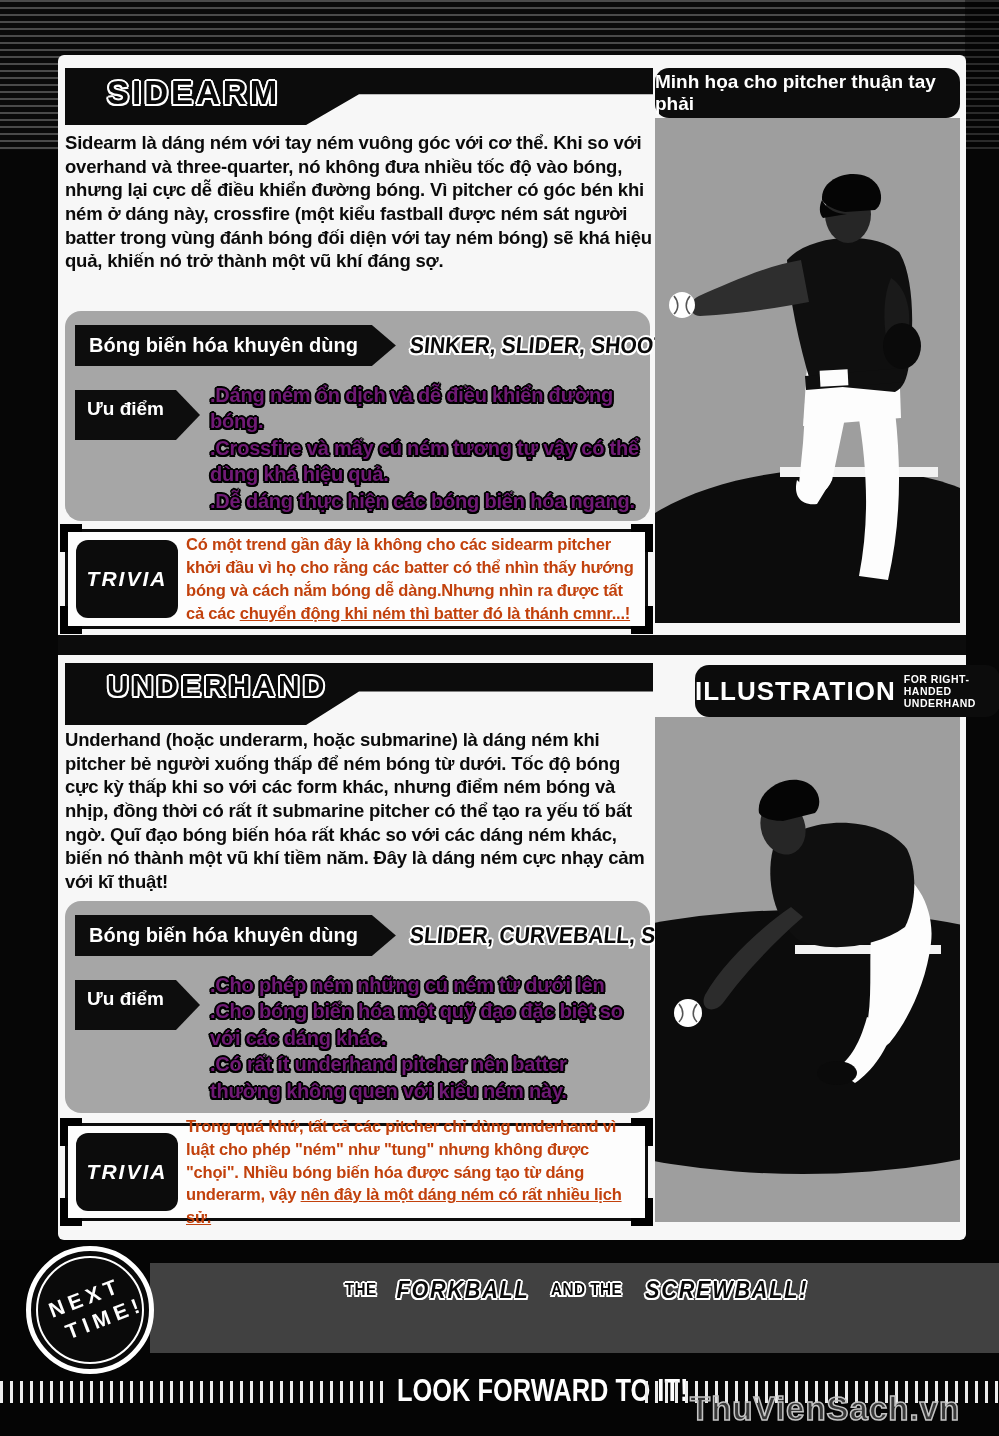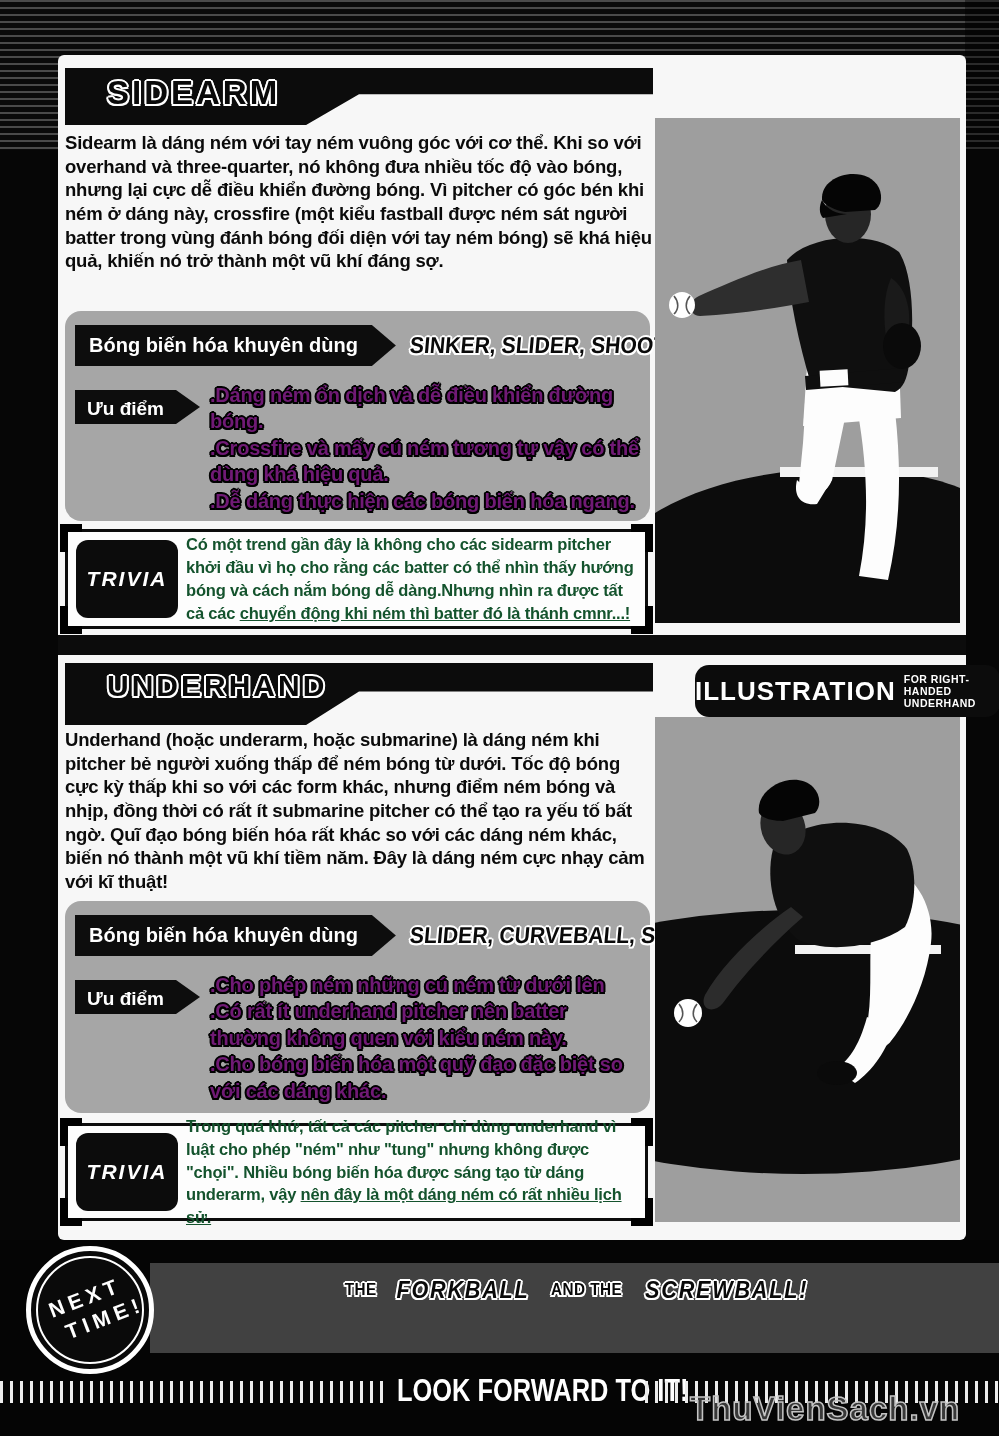--- a/index.html
+++ b/index.html
@@ -25,42 +25,42 @@
 
   .para{position:absolute;left:7px;width:590px;font-weight:700;font-size:18.5px;
     line-height:1.28;color:#0b0b0b;letter-spacing:-0.2px;}
 
   .graybox{position:absolute;left:7px;width:585px;background:#a6a6a6;border-radius:16px;
     box-sizing:border-box;padding:14px 10px 10px 10px;}
   .rec-row{display:flex;align-items:center;gap:14px;}
   .arrow{background:#0d0d0d;color:#fff;font-weight:700;white-space:nowrap;
     clip-path:polygon(0 0,calc(100% - 24px) 0,100% 50%,calc(100% - 24px) 100%,0 100%);}
   .arrow-big{font-size:20px;padding:9px 38px 9px 14px;}
-  .arrow-small{font-size:19px;padding:8px 36px 4px 12px;}
+  .arrow-small{font-size:19px;padding:8px 36px 20px 12px;}
   .rec-value{display:inline-block;font-weight:800;font-size:23px;letter-spacing:0;
     transform:skewX(-5deg) scaleX(.92);transform-origin:left center;white-space:nowrap;
     color:#0a0a0a;
     text-shadow:2px 0 0 #fff,-2px 0 0 #fff,0 2px 0 #fff,0 -2px 0 #fff,
       1.5px 1.5px 0 #fff,-1.5px 1.5px 0 #fff,1.5px -1.5px 0 #fff,-1.5px -1.5px 0 #fff;}
   .pros-row{display:flex;align-items:flex-start;gap:10px;margin-top:16px;}
   .pros-list{font-weight:800;font-size:20px;line-height:1.32;color:#701a75;letter-spacing:-0.2px;
     text-shadow:2px 0 0 #000,-2px 0 0 #000,0 2px 0 #000,0 -2px 0 #000,
       1.5px 1.5px 0 #000,-1.5px 1.5px 0 #000,1.5px -1.5px 0 #000,-1.5px -1.5px 0 #000;}
 
   .trivia{position:absolute;left:7px;width:583px;background:#fdfdfd;border:3px solid #0c0c0c;
     box-sizing:border-box;display:flex;align-items:center;gap:8px;padding:4px 8px 4px 8px;}
   .corner{position:absolute;width:14px;height:20px;}
   .c-tl{left:-8px;top:-8px;border-left:8px solid #000;border-top:8px solid #000;}
   .c-bl{left:-8px;bottom:-8px;border-left:8px solid #000;border-bottom:8px solid #000;}
   .c-tr{right:-8px;top:-8px;border-right:8px solid #000;border-top:8px solid #000;}
   .c-br{right:-8px;bottom:-8px;border-right:8px solid #000;border-bottom:8px solid #000;}
   .trivia-label{flex:0 0 auto;background:#0c0c0c;color:#fff;border-radius:12px;
     width:102px;height:78px;display:flex;align-items:center;justify-content:center;
     font-style:italic;font-weight:800;font-size:21px;letter-spacing:2px;}
-  .trivia-text{font-weight:700;font-size:16.5px;line-height:1.38;color:#14532d;letter-spacing:-0.2px;}
+  .trivia-text{font-weight:700;font-size:16.5px;line-height:1.38;color:#c2410c;letter-spacing:-0.2px;}
   .trivia-text .u{text-decoration:underline;}
 
   .divider{position:absolute;left:0;width:100%;height:20px;background:#0c0c0c;}
 
   .illus-title{position:absolute;left:597px;width:305px;background:#0c0c0c;border-radius:14px;
     color:#fff;display:flex;align-items:center;justify-content:center;box-sizing:border-box;}
   .illus-title .t1{font-weight:700;font-size:19px;}
   .illus-title .big{font-weight:800;font-size:26px;letter-spacing:1px;margin-right:8px;}
   .illus-title .sub{font-weight:700;font-size:10.5px;letter-spacing:.5px;}
   .illus{position:absolute;left:597px;width:305px;background:#9e9e9e;overflow:hidden;}
@@ -127,20 +127,23 @@
 
     <div class="trivia" style="top:474px;height:100px;">
       <i class="corner c-tl"></i>
       <i class="corner c-bl"></i>
       <i class="corner c-tr"></i>
       <i class="corner c-br"></i>
       <div class="trivia-label">TRIVIA</div>
       <div class="trivia-text"><span>Có một trend gần đây là không cho các sidearm pitcher khởi đầu vì họ cho rằng các batter có thể nhìn thấy hướng bóng và cách nắm bóng dễ dàng.Nhưng nhìn ra được tất cả các </span><span class="u">chuyển động khi ném thì batter đó là thánh cmnr...!</span></div>
     </div>
 
+    <div class="illus-title" style="top:13px;height:50px;">
+      <span class="t1">Minh họa cho pitcher thuận tay phải</span>
+    </div>
 
     <div class="illus" style="top:63px;height:505px;">
       <svg width="305" height="505" viewBox="0 0 305 505">
         <rect x="0" y="0" width="305" height="505" fill="#9e9e9e"></rect>
 
         <path d="M0,395 C80,345 225,338 305,370 L305,505 L0,505 Z" fill="#0c0c0c"></path>
 
         <rect x="125" y="349" width="158" height="10" fill="#f2f2f2"></rect>
 
         <path d="M203,295 L240,293 C247,355 245,410 233,462 L204,458 C215,402 212,348 203,295 Z" fill="#fdfdfd"></path>
@@ -183,22 +186,22 @@
 
     <div class="graybox" style="top:846px;height:212px;">
       <div class="rec-row">
         <span class="arrow arrow-big">Bóng biến hóa khuyên dùng</span>
         <span class="rec-value">SLIDER, CURVEBALL, SINKER</span>
       </div>
       <div class="pros-row">
         <span class="arrow arrow-small" style="margin-top:8px;">Ưu điểm</span>
         <div class="pros-list">
           <div>.Cho phép ném những cú ném từ dưới lên</div>
+          <div>.Cho bóng biến hóa một quỹ đạo đặc biệt so với các dáng khác.</div>
           <div>.Có rất ít underhand pitcher nên batter thường không quen với kiểu ném này.</div>
-          <div>.Cho bóng biến hóa một quỹ đạo đặc biệt so với các dáng khác.</div>
         </div>
       </div>
     </div>
 
     <div class="trivia" style="top:1068px;height:98px;">
       <i class="corner c-tl"></i>
       <i class="corner c-bl"></i>
       <i class="corner c-tr"></i>
       <i class="corner c-br"></i>
       <div class="trivia-label">TRIVIA</div>

